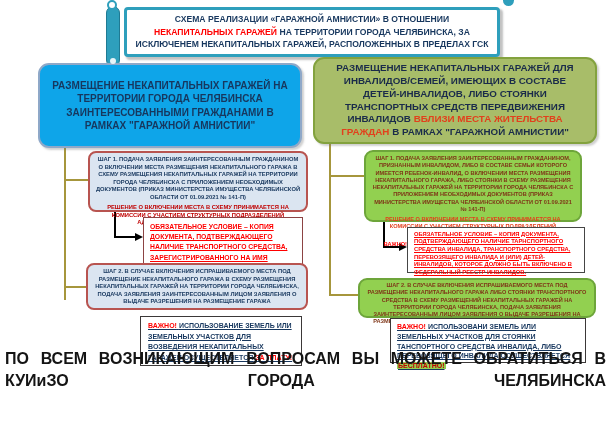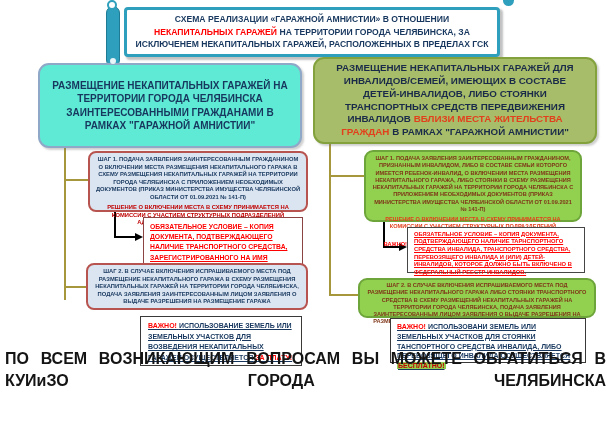--- a/index.html
+++ b/index.html
@@ -24,21 +24,21 @@
   .pin-ring{left:107px;top:0px;width:10px;height:10px;background:#ffffff;
     border:2.5px solid #2E9FBC;border-radius:50%;z-index:3;}
   .pin-dot{left:110px;top:58px;width:6px;height:6px;background:#E8F4F8;
     border-radius:50%;z-index:3;}
   .corner-knob{left:503px;top:-5px;width:11px;height:11px;background:#2E9FBC;
     border-radius:50%;z-index:1;}
 
   
   .main-left{
     left:38px;top:63px;width:264px;height:85px;
-    background:#5eead4;border:2px solid #8FA8C8;border-radius:11px;
+    background:#0ea5e9;border:2px solid #8FA8C8;border-radius:11px;
     box-shadow:2px 2px 2px rgba(120,120,120,.35);
     display:flex;align-items:center;justify-content:center;
     padding:2px 12px;text-align:center;
     font-size:10px;line-height:1.35;color:#17375E;z-index:2;
   }
   .main-right{
     left:313px;top:57px;width:284px;height:87px;
     background:#A8BD69;border:2.5px solid #83A23E;border-radius:11px;
     box-shadow:2px 2px 2px rgba(120,120,120,.35);
     display:flex;align-items:center;justify-content:center;

